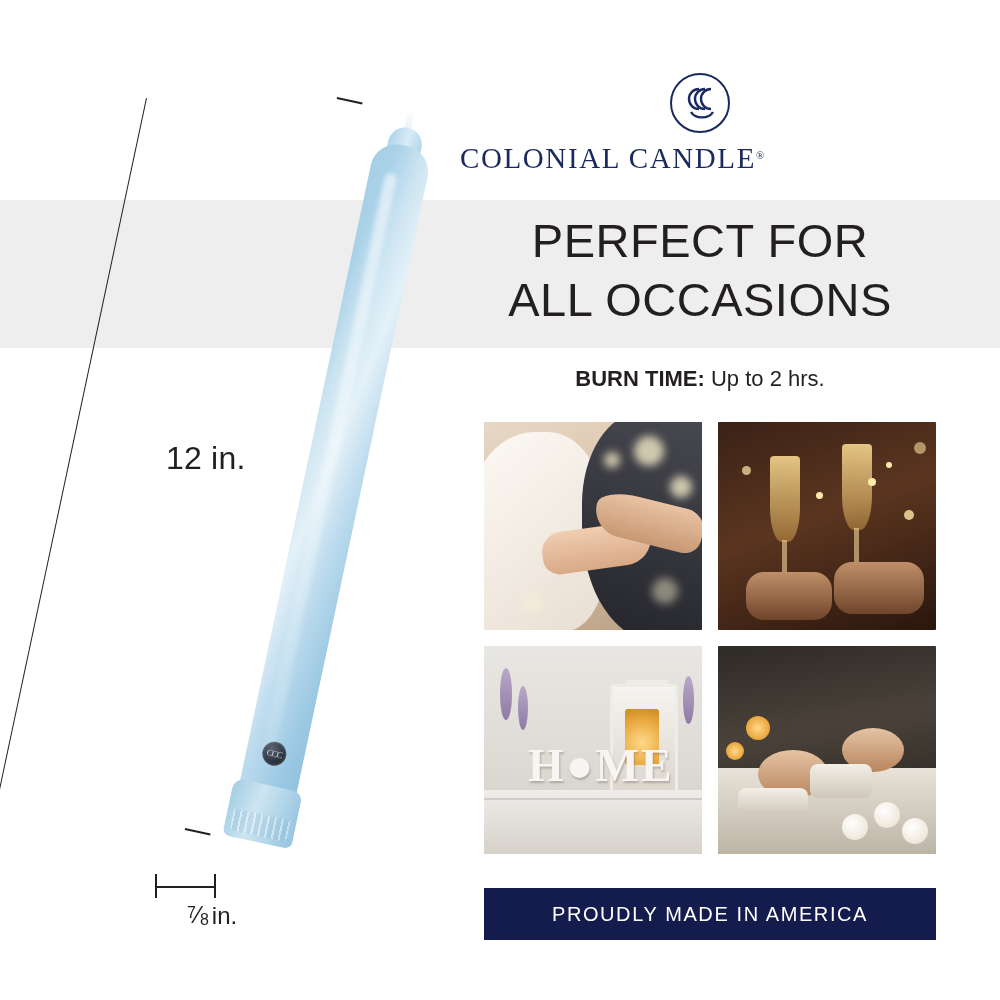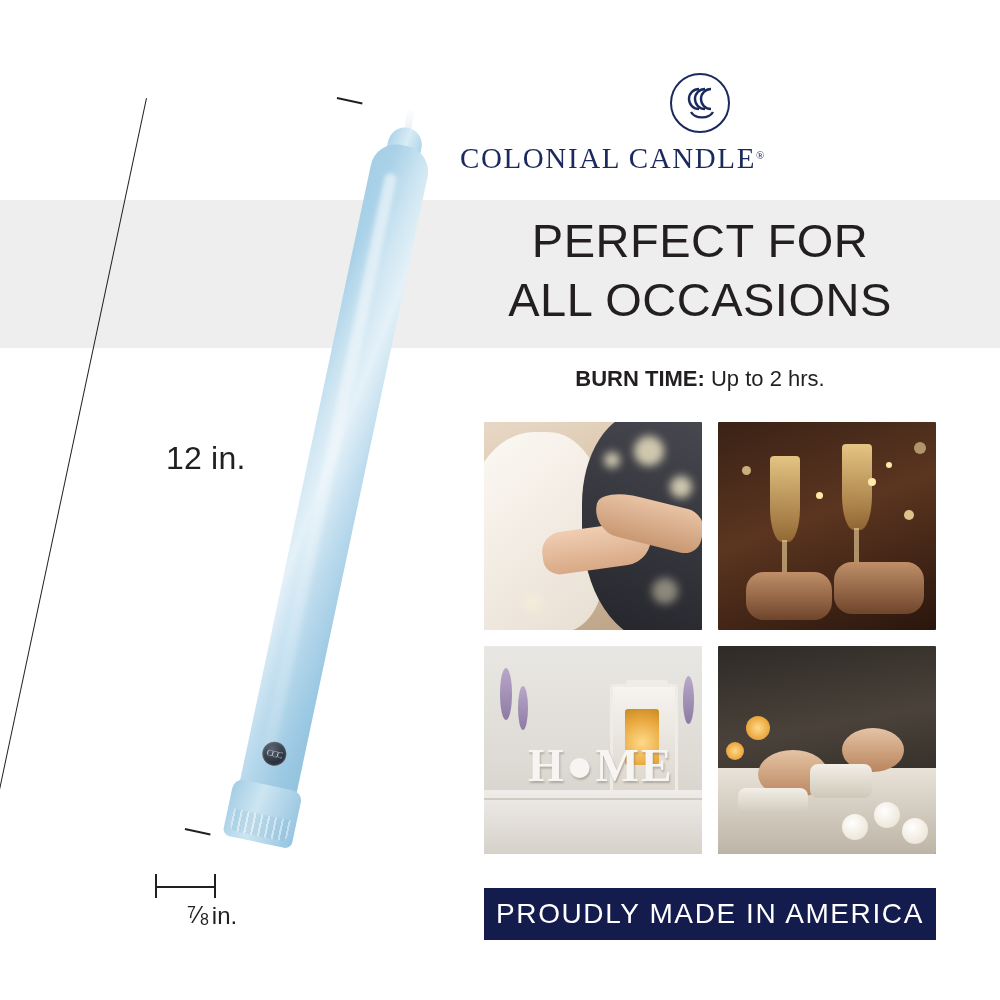--- a/index.html
+++ b/index.html
@@ -411,21 +411,21 @@
     top: 888px;
     width: 452px;
     height: 52px;
     background: #141b4d;
     display: flex;
     align-items: center;
     justify-content: center;
   }
   .banner span {
     color: #ffffff;
-    font-size: 28px;
+    font-size: 20px;
     letter-spacing: 1.6px;
   }
 </style>
 </head>
 <body>
 
 <div class="grey-band"></div>
 
 <div class="left-panel">
 

